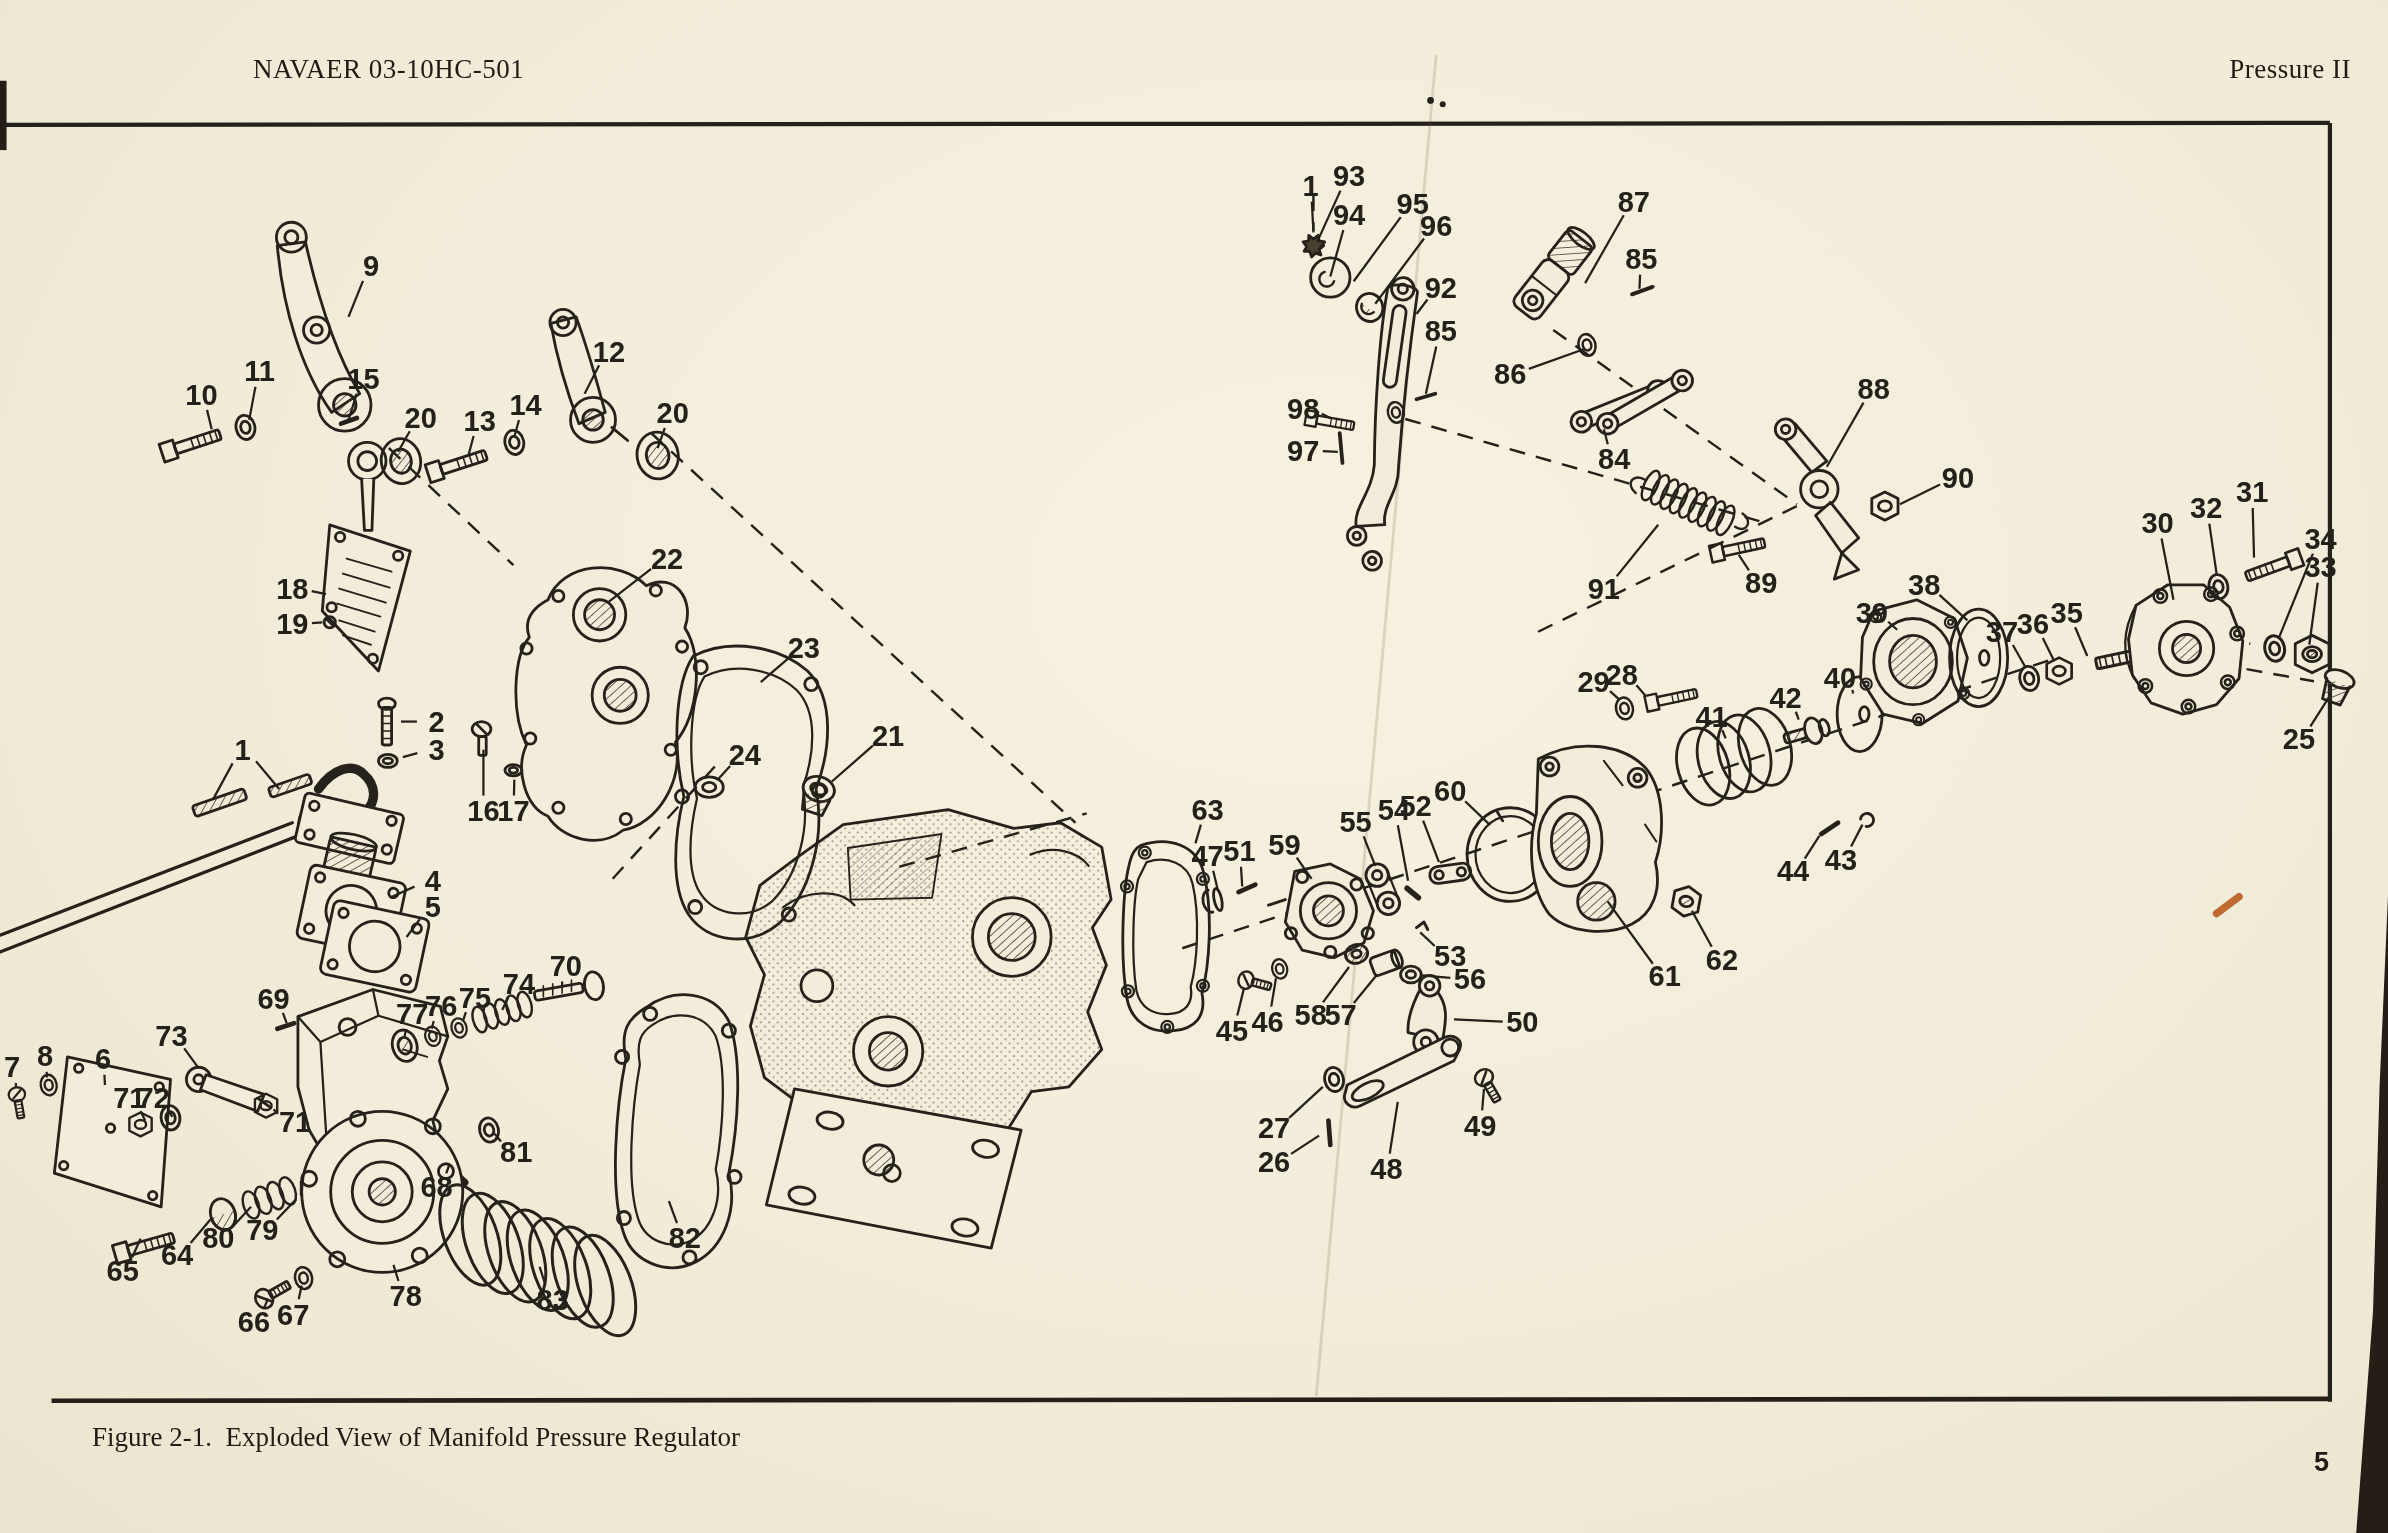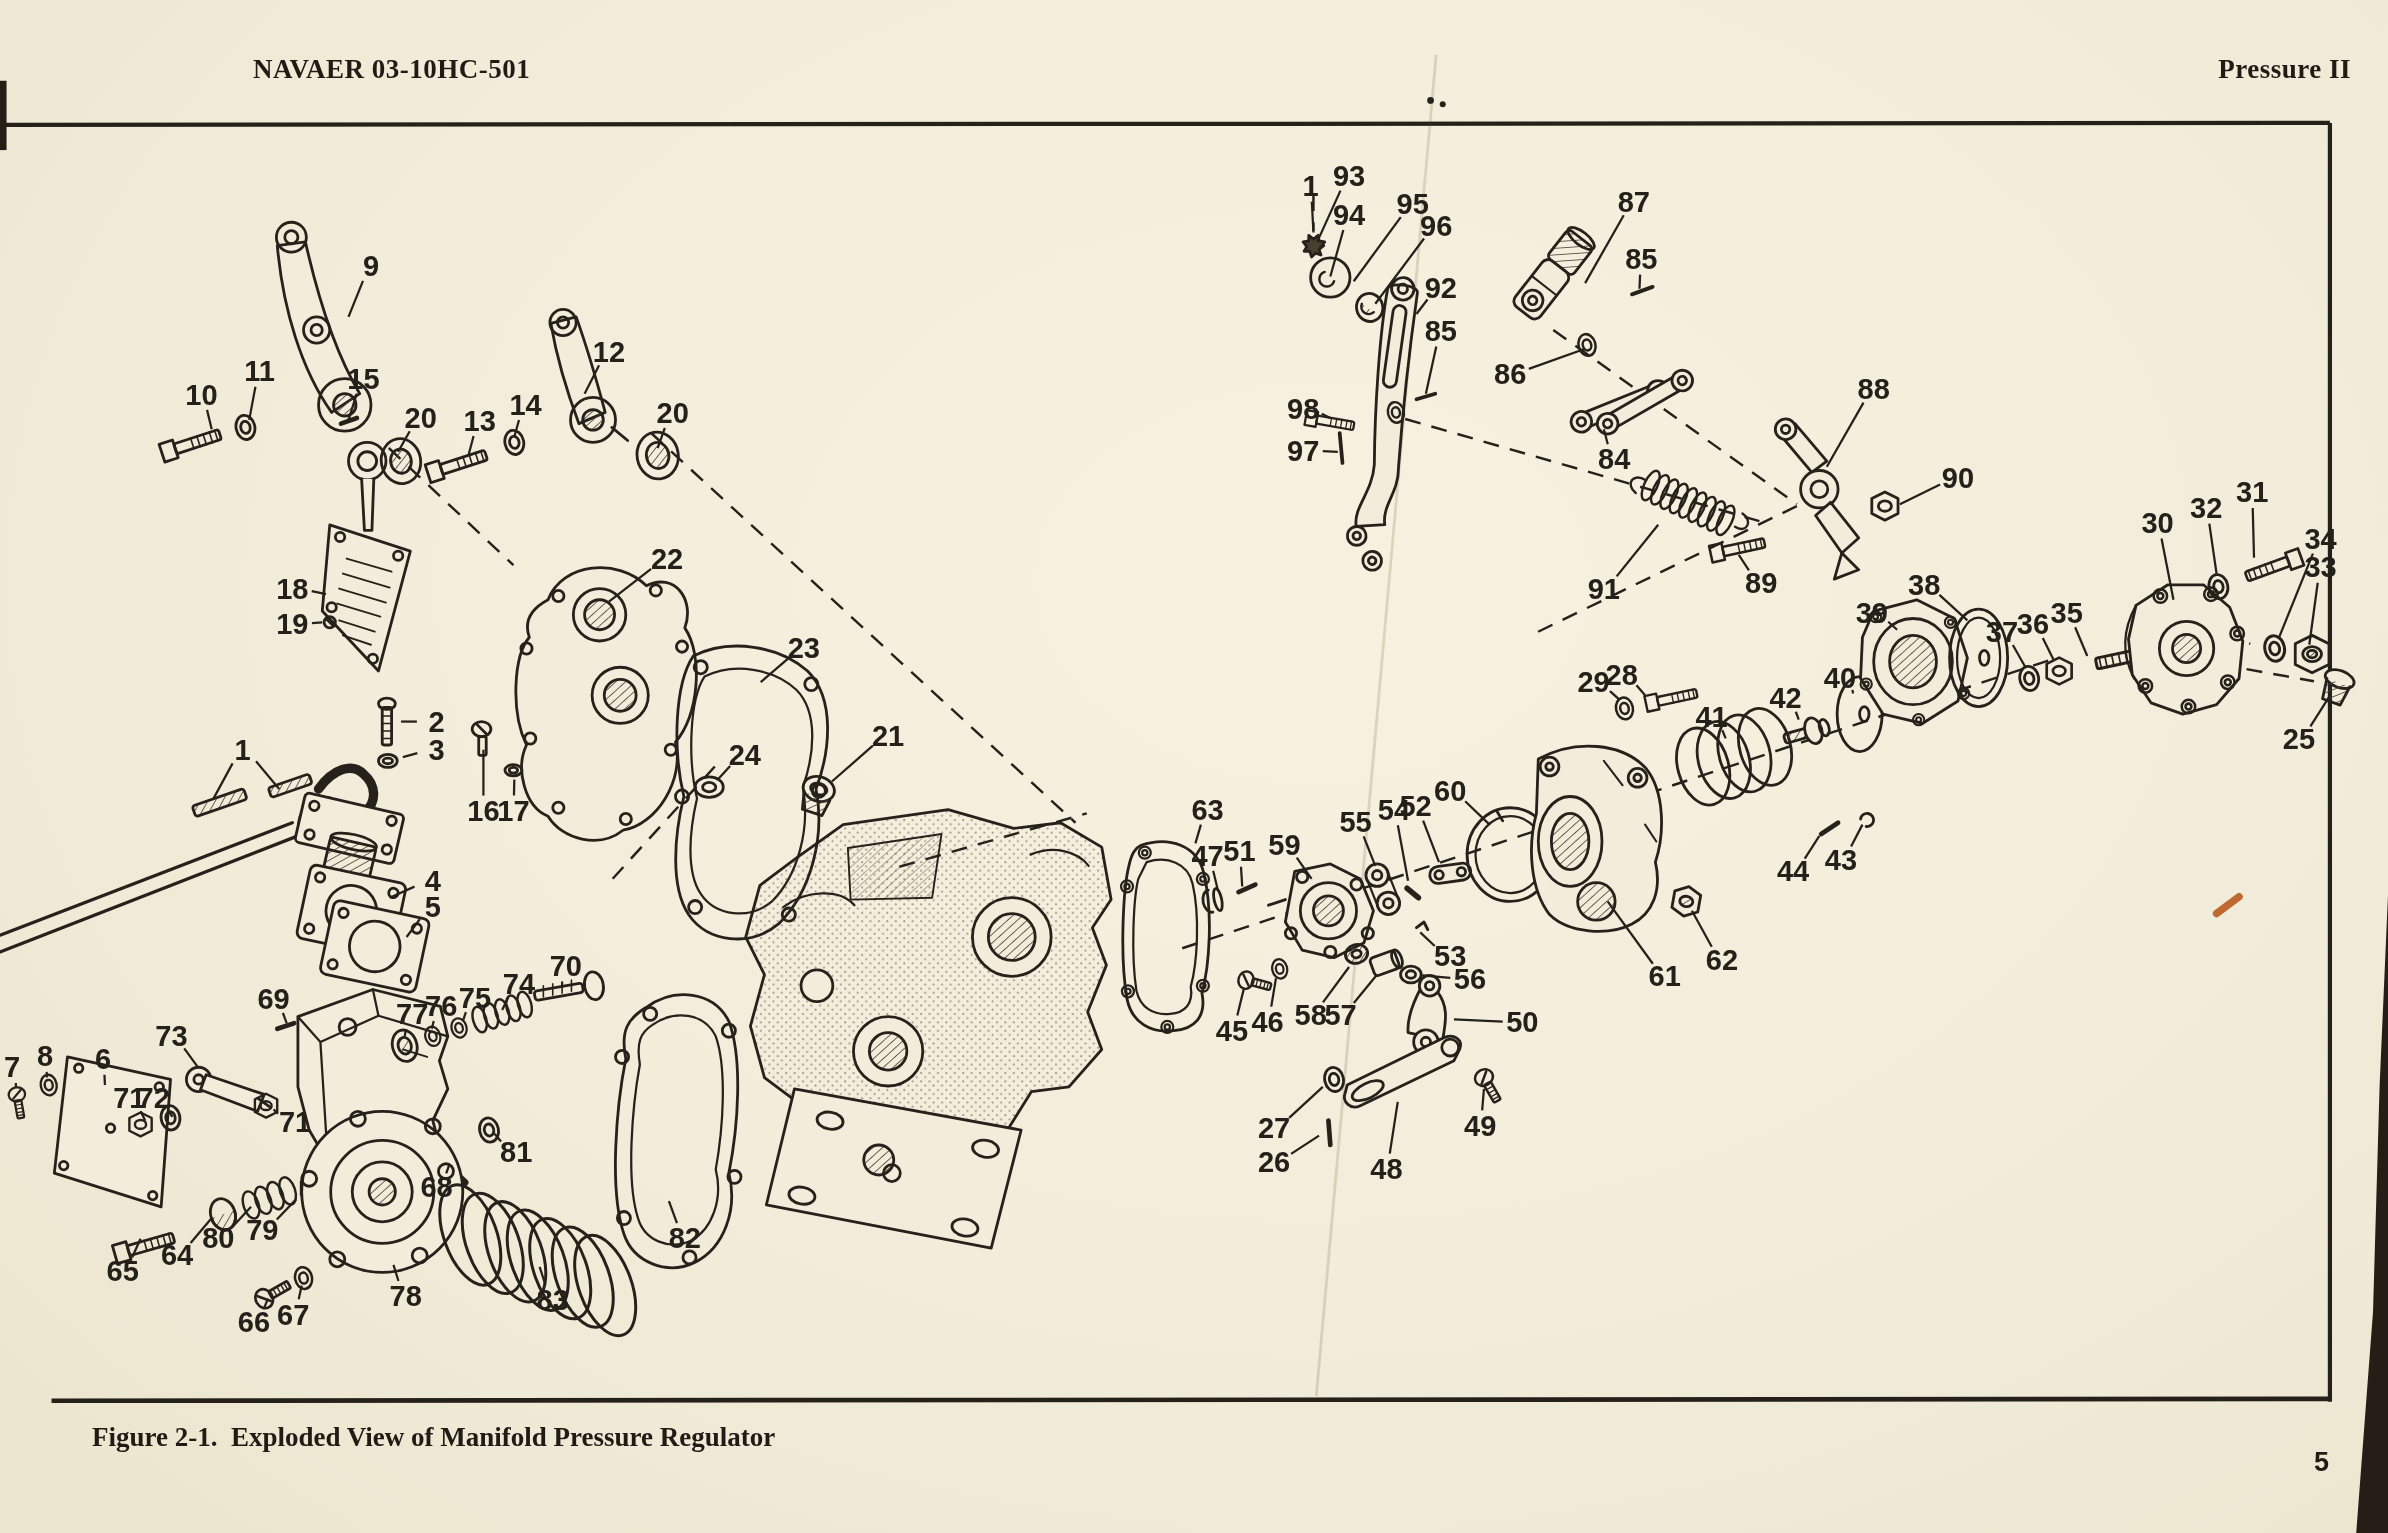--- a/index.html
+++ b/index.html
@@ -3,24 +3,24 @@
 <meta charset="utf-8">
 <style>
   html,body{margin:0;padding:0;background:#6b665c;}
   .page{
     position:relative;width:2388px;height:1534px;overflow:hidden;
     background:
       radial-gradient(ellipse at 55% 38%, #f7f2e0 0%, #f2edda 52%, #ebe5cf 100%);
     font-family:"Liberation Serif", serif;
     color:#211d16;
   }
-  .hdr{position:absolute;font-weight:bold;font-size:27px;letter-spacing:0.5px;color:#201c15;white-space:pre;}
+  .hdr{position:absolute;font-weight:normal;font-size:27px;letter-spacing:0.5px;color:#201c15;white-space:pre;}
   .hdr-left{left:253px;top:54px;}
   .hdr-right{right:37px;top:54px;}
-  .caption{position:absolute;left:92px;top:1422px;font-weight:bold;font-size:27px;color:#201c15;white-space:pre;}
+  .caption{position:absolute;left:92px;top:1422px;font-weight:normal;font-size:27px;color:#201c15;white-space:pre;}
   .pageno{position:absolute;left:2314px;top:1447px;font-family:"Liberation Sans",sans-serif;font-weight:bold;font-size:27px;color:#201c15;}
   svg{position:absolute;left:0;top:0;}
   .callout{font:700 31px "Liberation Sans",sans-serif;fill:#24201a;text-anchor:middle;dominant-baseline:central;}
   .leader{stroke:#24201a;stroke-width:2.4;}
   .dash{stroke:#24201a;stroke-width:2.6;fill:none;stroke-dasharray:17 12;}
   .rule{stroke:#24201a;}
   .crease{stroke:rgba(95,80,45,.18);stroke-width:3;}
 </style>
 </head>
 <body>

